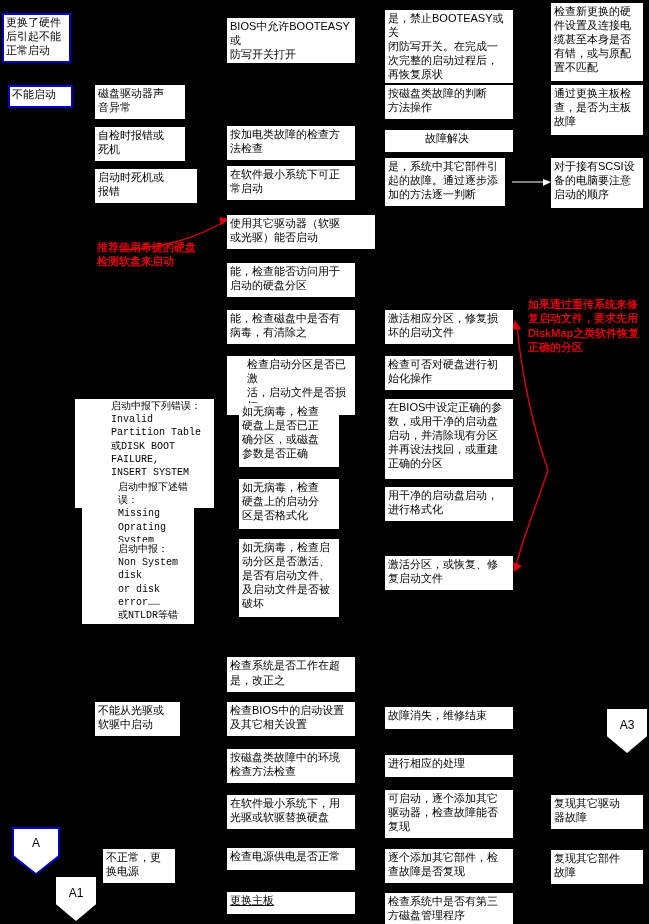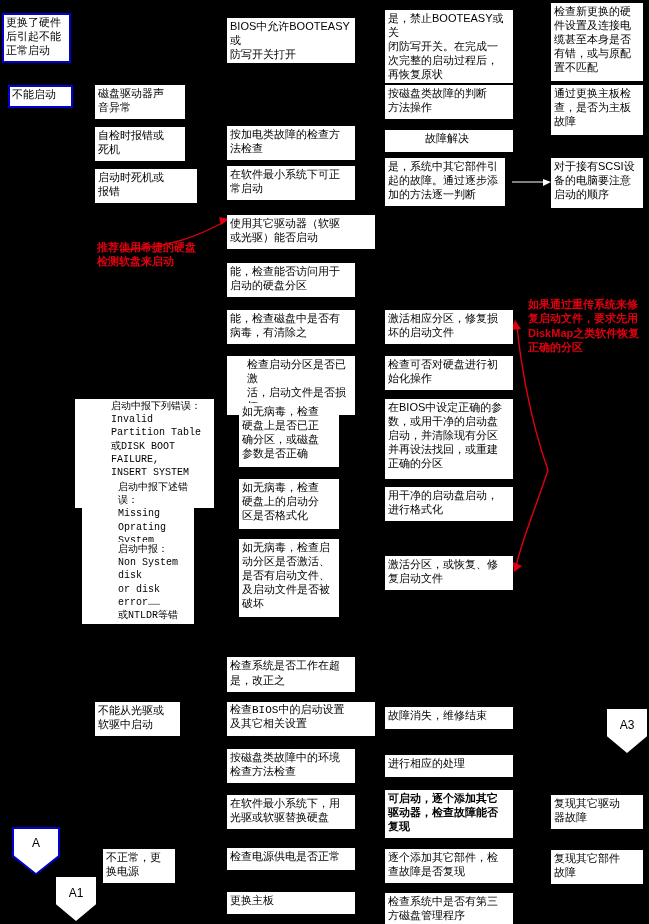--- a/index.html
+++ b/index.html
@@ -131,28 +131,28 @@
 硬盘上的启动分
 区是否格式化</div>
       <div class="node" style="left: 239px; top: 539px; width: 100px; min-height: 78px;">如无病毒，检查启
 动分区是否激活、
 是否有启动文件、
 及启动文件是否被
 破坏</div>
       <div class="node" style="left: 227px; top: 657px; width: 128px; min-height: 34px;">检查系统是否工作在超
 频状态或过低的频率下</div>
       <div class="node" style="left: 227px; top: 672px; width: 128px; min-height: 20px;">是，改正之</div>
-      <div class="node" style="left: 227px; top: 702px; width: 148px; min-height: 34px; font-family: Liberation Mono, monospace;">检查BIOS中的启动设置
+      <div class="node" style="left: 227px; top: 702px; width: 128px; min-height: 34px;">检查BIOS中的启动设置
 及其它相关设置</div>
       <div class="node" style="left: 227px; top: 749px; width: 128px; min-height: 34px;">按磁盘类故障中的环境
 检查方法检查</div>
       <div class="node" style="left: 227px; top: 795px; width: 128px; min-height: 34px;">在软件最小系统下，用
 光驱或软驱替换硬盘</div>
       <div class="node" style="left: 227px; top: 848px; width: 128px; min-height: 22px;">检查电源供电是否正常</div>
-      <div class="node" style="left: 227px; top: 892px; width: 128px; min-height: 22px;">更换主板</div>
+      <div class="node" style="left: 227px; top: 892px; width: 128px; min-height: 22px; text-decoration: underline;">更换主板</div>
       <div class="node mono" style="left: 75px; top: 399px; width: 139px; min-height: 68px;">启动中报下列错误：
 Invalid Partition Table
 或DISK BOOT FAILURE,
 INSERT SYSTEM DISK AND
 PRESS ENTER</div>
       <div class="node mono" style="left: 82px; top: 480px; width: 112px; min-height: 48px;">启动中报下述错误：
 Missing Oprating
 System</div>
       <div class="node mono" style="left: 82px; top: 542px; width: 112px; min-height: 60px;">启动中报：
 Non System disk
@@ -180,21 +180,21 @@
 数，或用干净的启动盘
 启动，并清除现有分区
 并再设法找回，或重建
 正确的分区</div>
       <div class="node" style="left: 385px; top: 487px; width: 128px; min-height: 34px;">用干净的启动盘启动，
 进行格式化</div>
       <div class="node" style="left: 385px; top: 556px; width: 128px; min-height: 34px;">激活分区，或恢复、修
 复启动文件</div>
       <div class="node" style="left: 385px; top: 707px; width: 128px; min-height: 22px;">故障消失，维修结束</div>
       <div class="node" style="left: 385px; top: 755px; width: 128px; min-height: 22px;">进行相应的处理</div>
-      <div class="node" style="left: 385px; top: 790px; width: 128px; min-height: 48px; font-weight: bold;">可启动，逐个添加其它
+      <div class="node" style="left: 385px; top: 790px; width: 128px; min-height: 48px;">可启动，逐个添加其它
 驱动器，检查故障能否
 复现</div>
       <div class="node" style="left: 385px; top: 849px; width: 128px; min-height: 34px;">逐个添加其它部件，检
 查故障是否复现</div>
       <div class="node" style="left: 385px; top: 893px; width: 128px; min-height: 31px;">检查系统中是否有第三
 方磁盘管理程序</div>
       <div class="node" style="left: 551px; top: 3px; width: 92px; min-height: 78px;">检查新更换的硬
 件设置及连接电
 缆甚至本身是否
 有错，或与原配

